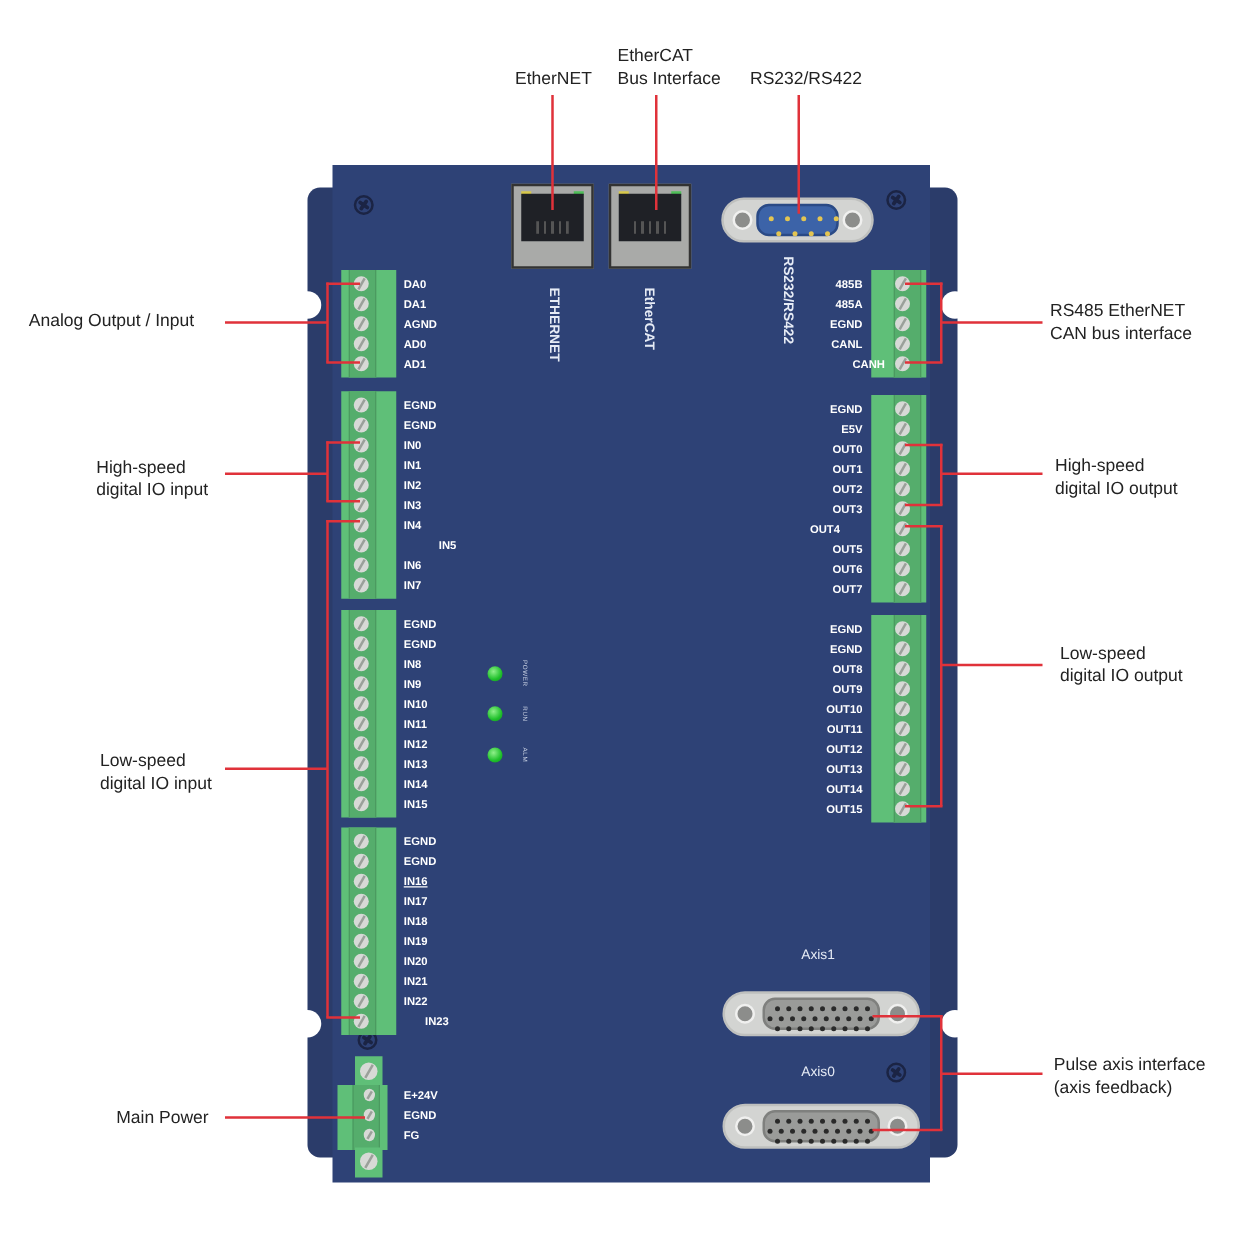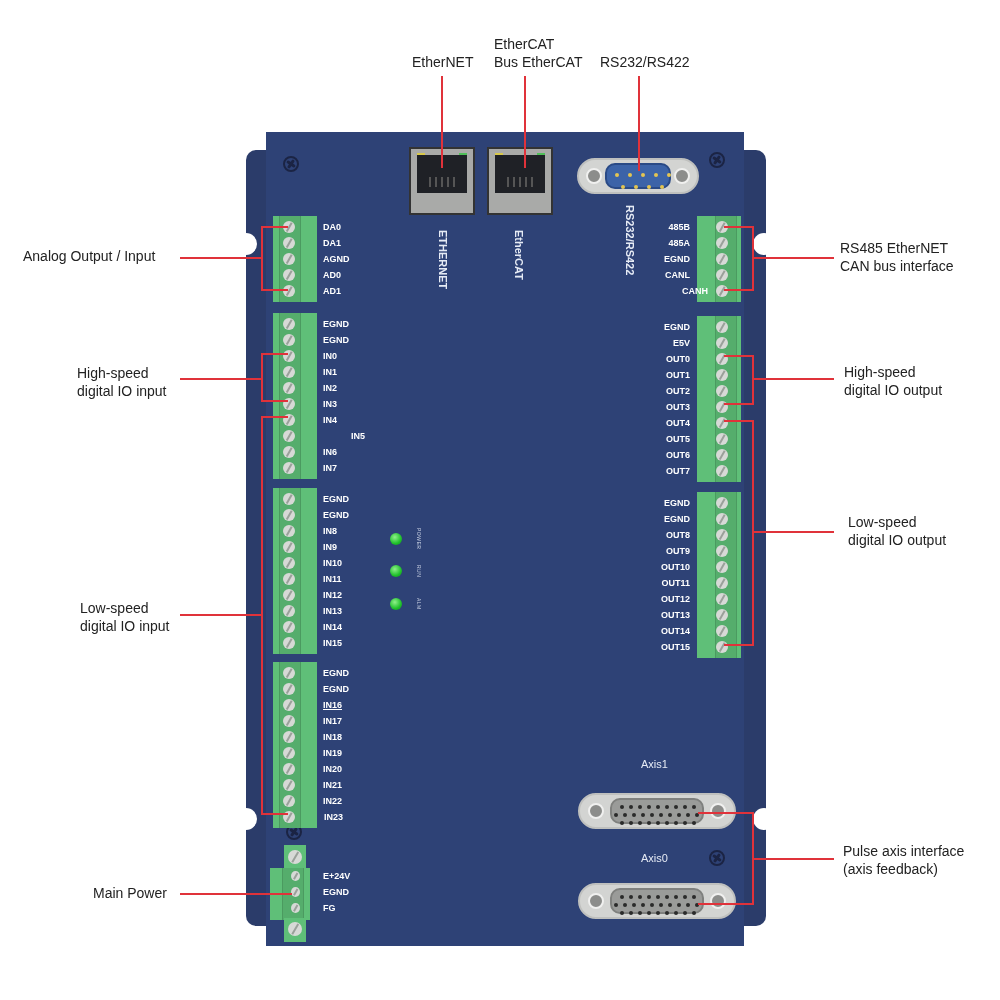--- a/index.html
+++ b/index.html
@@ -245,21 +245,21 @@
     <div class="tlabel" style="top: 729px; left: 323px;">IN18</div>
     <div class="pin" style="left: 283px; top: 747px;"></div>
     <div class="tlabel" style="top: 745px; left: 323px;">IN19</div>
     <div class="pin" style="left: 283px; top: 763px;"></div>
     <div class="tlabel" style="top: 761px; left: 323px;">IN20</div>
     <div class="pin" style="left: 283px; top: 779px;"></div>
     <div class="tlabel" style="top: 777px; left: 323px;">IN21</div>
     <div class="pin" style="left: 283px; top: 795px;"></div>
     <div class="tlabel" style="top: 793px; left: 323px;">IN22</div>
     <div class="pin" style="left: 283px; top: 811px;"></div>
-    <div class="tlabel" style="top: 809px; left: 324px; text-align: right;">IN23</div>
+    <div class="tlabel" style="top: 809px; left: 340px; text-align: right;">IN23</div>
   </div>
 <div id="right-blocks">
     <div class="tblock" style="left: 697px; top: 216px; width: 44px; height: 86px;">
       <div class="band" style="left: 18px;"></div>
     </div>
     <div class="pin" style="left: 716px; top: 221px;"></div>
     <div class="tlabel right" style="top: 219px; right: 310px;">485B</div>
     <div class="pin" style="left: 716px; top: 237px;"></div>
     <div class="tlabel right" style="top: 235px; right: 310px;">485A</div>
     <div class="pin" style="left: 716px; top: 253px;"></div>
@@ -277,21 +277,21 @@
     <div class="tlabel right" style="top: 335px; right: 310px;">E5V</div>
     <div class="pin" style="left: 716px; top: 353px;"></div>
     <div class="tlabel right" style="top: 351px; right: 310px;">OUT0</div>
     <div class="pin" style="left: 716px; top: 369px;"></div>
     <div class="tlabel right" style="top: 367px; right: 310px;">OUT1</div>
     <div class="pin" style="left: 716px; top: 385px;"></div>
     <div class="tlabel right" style="top: 383px; right: 310px;">OUT2</div>
     <div class="pin" style="left: 716px; top: 401px;"></div>
     <div class="tlabel right" style="top: 399px; right: 310px;">OUT3</div>
     <div class="pin" style="left: 716px; top: 417px;"></div>
-    <div class="tlabel right" style="top: 415px; right: 310px;">OUT4</div>
+    <div class="tlabel right" style="top: 415px; right: 328px;">OUT4</div>
     <div class="pin" style="left: 716px; top: 433px;"></div>
     <div class="tlabel right" style="top: 431px; right: 310px;">OUT5</div>
     <div class="pin" style="left: 716px; top: 449px;"></div>
     <div class="tlabel right" style="top: 447px; right: 310px;">OUT6</div>
     <div class="pin" style="left: 716px; top: 465px;"></div>
     <div class="tlabel right" style="top: 463px; right: 310px;">OUT7</div>
     <div class="tblock" style="left: 697px; top: 492px; width: 44px; height: 166px;">
       <div class="band" style="left: 18px;"></div>
     </div>
     <div class="pin" style="left: 716px; top: 497px;"></div>
@@ -366,21 +366,21 @@
 <div class="line" style="left:724px;top:420px;width:30px;height:2px;"></div>
 <div class="line" style="left:724px;top:644px;width:30px;height:2px;"></div>
 
 <div class="line" style="left:752px;top:858px;width:82px;height:2px;"></div>
 <div class="line" style="left:752px;top:812px;width:2px;height:92px;"></div>
 <div class="line" style="left:698px;top:812px;width:56px;height:2px;"></div>
 <div class="line" style="left:698px;top:903px;width:56px;height:2px;"></div>
 
 <div class="callout" style="left:412px;top:53px;">EtherNET</div>
 <div class="callout" style="left:494px;top:35px;">EtherCAT</div>
-<div class="callout" style="left:494px;top:53px;">Bus EtherCAT</div>
+<div class="callout" style="left:494px;top:53px;">Bus Interface</div>
 <div class="callout" style="left:600px;top:53px;">RS232/RS422</div>
 
 <div class="callout" style="left:23px;top:247px;">Analog Output / Input</div>
 <div class="callout" style="left:77px;top:364px;">High-speed</div>
 <div class="callout" style="left:77px;top:382px;">digital IO input</div>
 <div class="callout" style="left:80px;top:599px;">Low-speed</div>
 <div class="callout" style="left:80px;top:617px;">digital IO input</div>
 <div class="callout" style="left:93px;top:884px;">Main Power</div>
 
 <div class="callout" style="left:840px;top:239px;">RS485 EtherNET</div>

